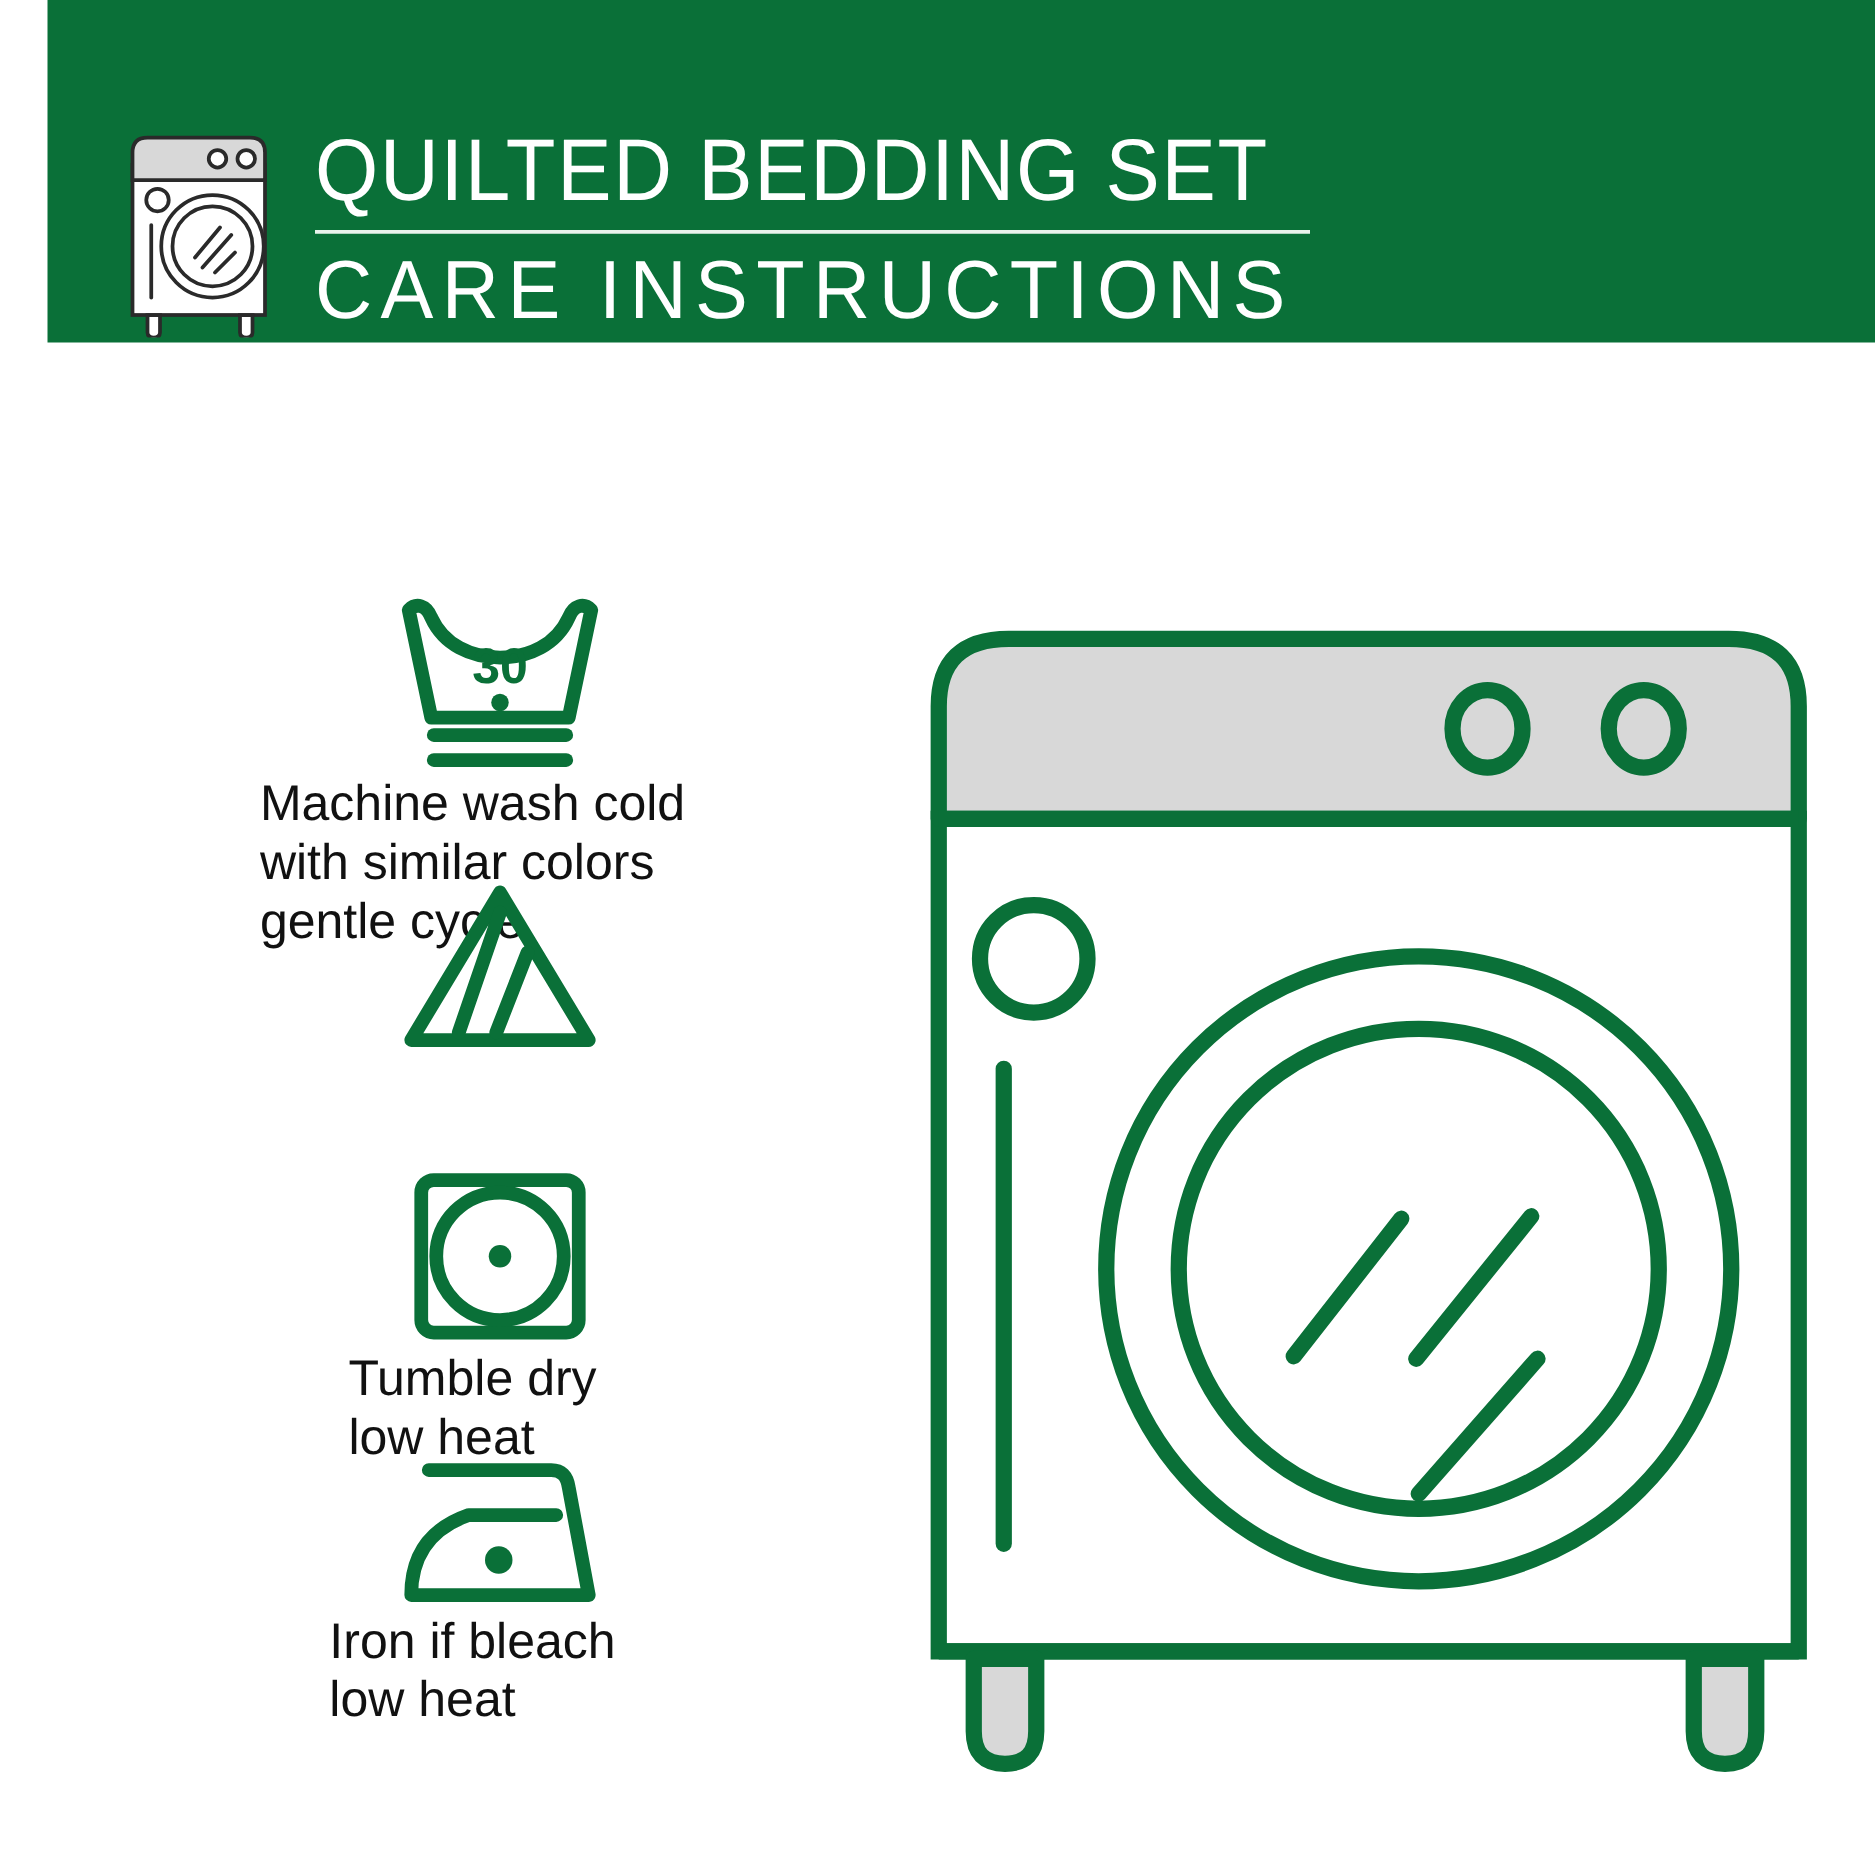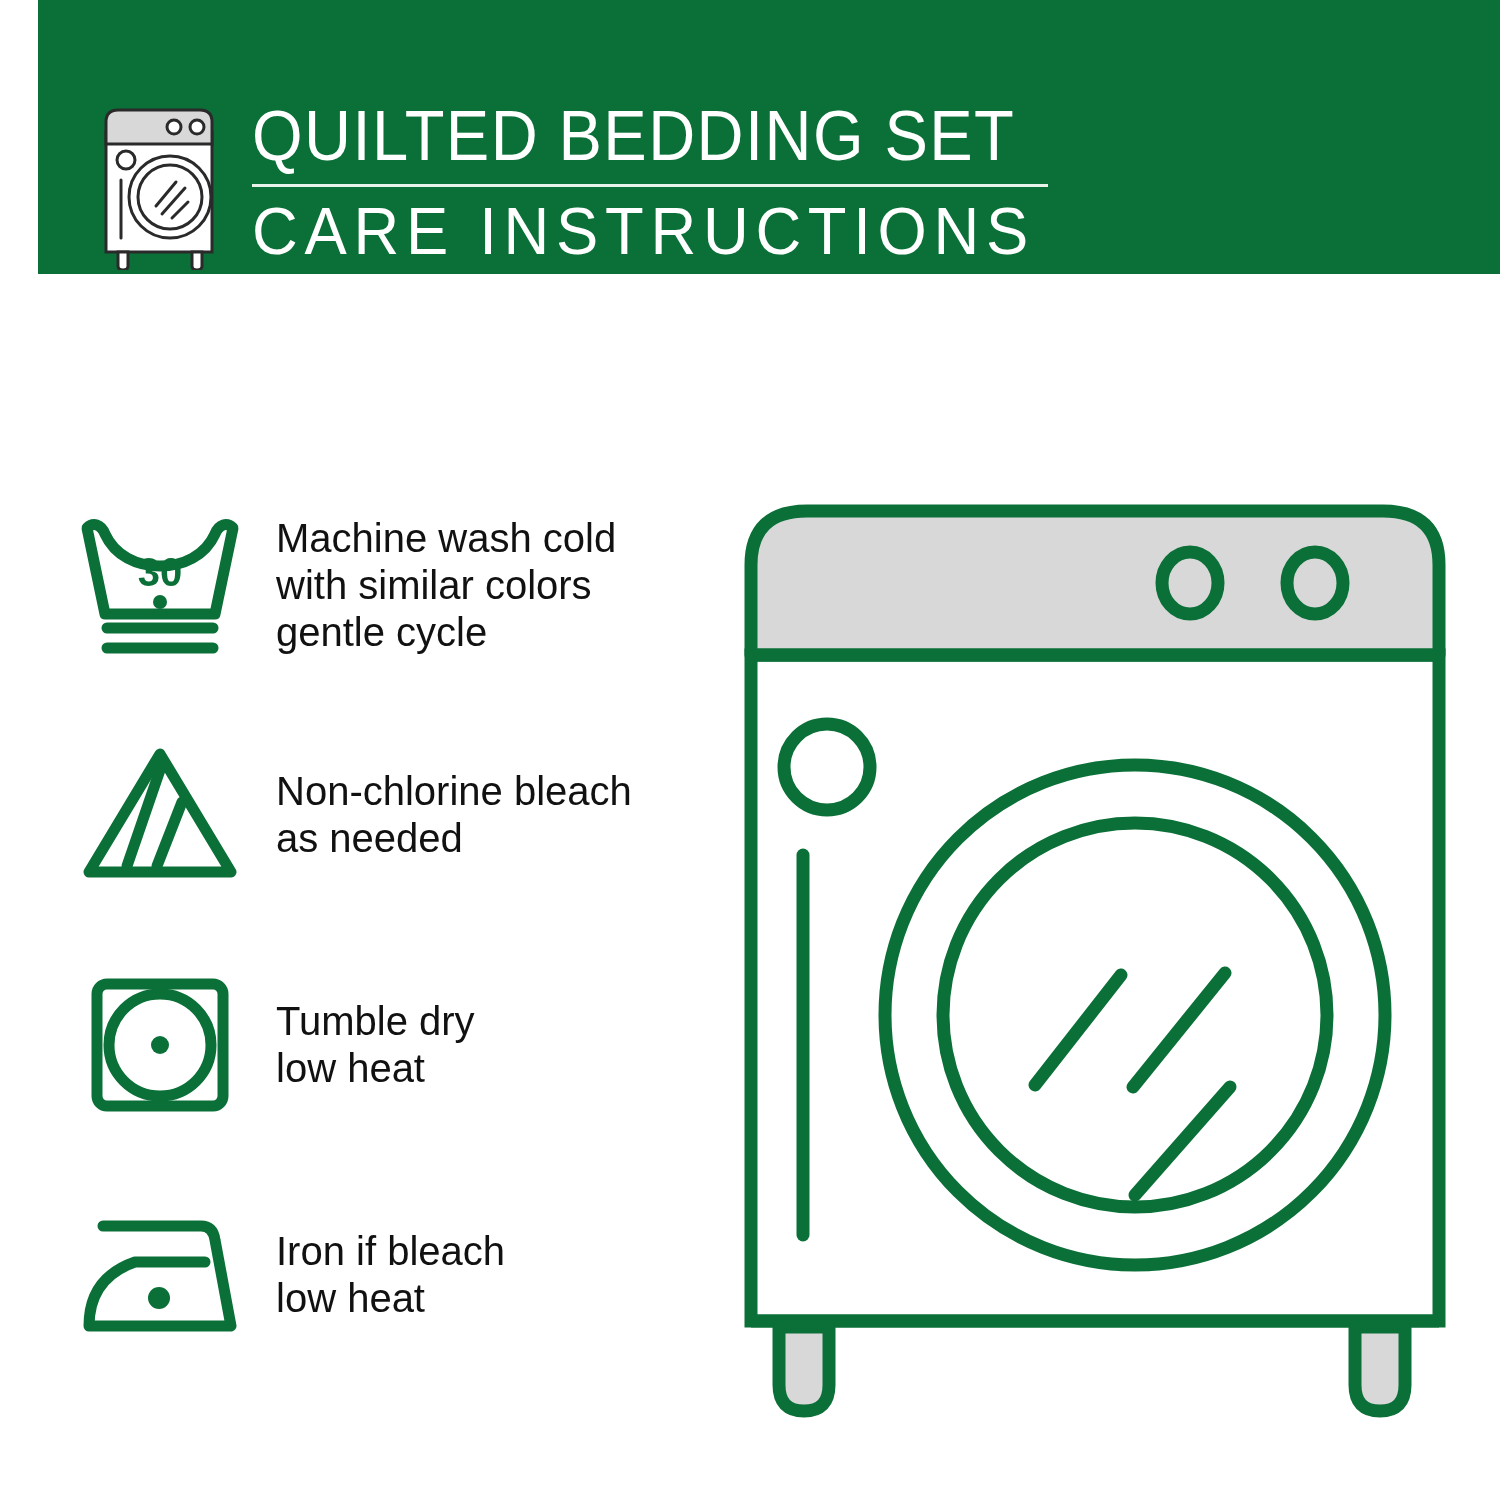--- a/index.html
+++ b/index.html
@@ -77,21 +77,21 @@
 
   
   #care-list {
     position: absolute;
     left: 0;
     top: 470px;
     width: 740px;
   }
   .care-row {
     display: flex;
-    flex-direction: row;
+    flex-direction: column;
     align-items: center;
     height: 230px;
   }
   .care-symbol {
     flex: 0 0 auto;
     width: 200px;
     display: flex;
     justify-content: center;
     align-items: center;
     margin-left: 60px;
@@ -184,22 +184,20 @@
   <div class="care-row">
     <div class="care-symbol">
       <svg width="170" height="150" viewBox="0 0 170 150">
 
         <path d="M85 14 L156 132 L14 132 Z" fill="none" stroke="#0a7038" stroke-width="11" stroke-linejoin="round"></path>
 
         <line x1="85" y1="30" x2="52" y2="126" stroke="#0a7038" stroke-width="11" stroke-linecap="round"></line>
         <line x1="107" y1="62" x2="82" y2="126" stroke="#0a7038" stroke-width="11" stroke-linecap="round"></line>
       </svg>
     </div>
-    <div class="care-text">Non-chlorine bleach
-as needed</div>
   </div>
 
   <div class="care-row">
     <div class="care-symbol">
       <svg width="150" height="150" viewBox="0 0 150 150">
         <rect x="12" y="14" width="126" height="122" rx="10" ry="10" fill="none" stroke="#0a7038" stroke-width="11"></rect>
         <circle cx="75" cy="75" r="51" fill="none" stroke="#0a7038" stroke-width="11"></circle>
         <circle cx="75" cy="75" r="9" fill="#0a7038"></circle>
       </svg>
     </div>

